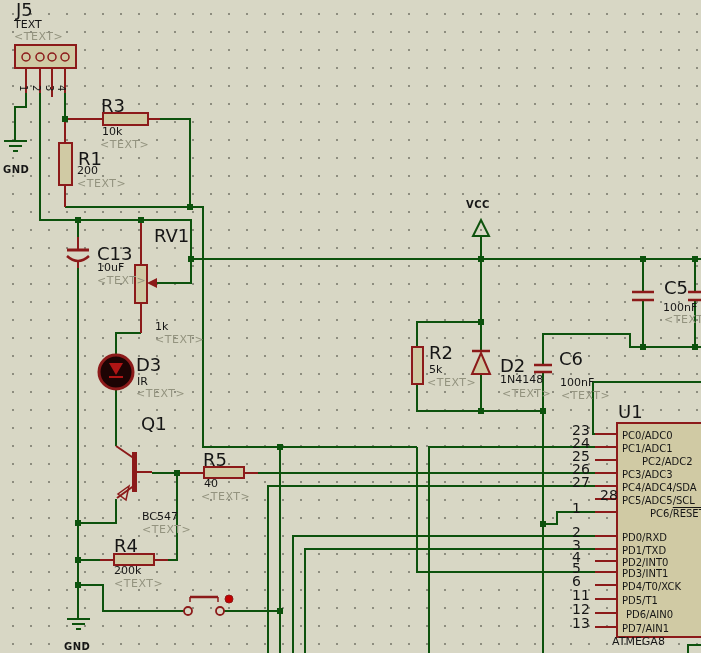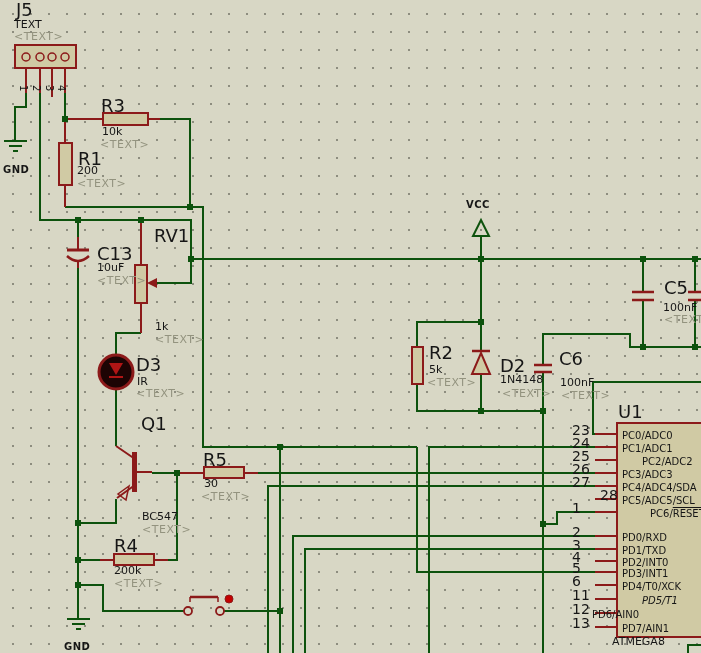--- a/index.html
+++ b/index.html
@@ -245,21 +245,21 @@
 
   <div class="lbl ref" style="left:136px;top:356px">D3</div>
   <div class="lbl val" style="left:137px;top:376px">IR</div>
   <div class="lbl ph" style="left:136px;top:388px">&lt;TEXT&gt;</div>
 
   <div class="lbl ref" style="left:141px;top:415px">Q1</div>
   <div class="lbl val" style="left:142px;top:511px">BC547</div>
   <div class="lbl ph" style="left:142px;top:524px">&lt;TEXT&gt;</div>
 
   <div class="lbl ref" style="left:203px;top:451px">R5</div>
-  <div class="lbl val" style="left:204px;top:478px">30</div>
+  <div class="lbl val" style="left:204px;top:478px">40</div>
   <div class="lbl ph" style="left:201px;top:491px">&lt;TEXT&gt;</div>
 
   <div class="lbl ref" style="left:114px;top:537px">R4</div>
   <div class="lbl val" style="left:114px;top:565px">200k</div>
   <div class="lbl ph" style="left:114px;top:578px">&lt;TEXT&gt;</div>
 
   <div class="lbl ref" style="left:429px;top:344px">R2</div>
   <div class="lbl val" style="left:429px;top:364px">5k</div>
   <div class="lbl ph" style="left:427px;top:377px">&lt;TEXT&gt;</div>
 
@@ -297,19 +297,19 @@
       <span class="pinlbl" style="left: 622px; top: 532px;">PD0/RXD</span>
       <span class="pinnum" style="left: 572px; top: 537px;">3</span>
       <span class="pinlbl" style="left: 622px; top: 545px;">PD1/TXD</span>
       <span class="pinnum" style="left: 572px; top: 549px;">4</span>
       <span class="pinlbl" style="left: 622px; top: 557px;">PD2/INT0</span>
       <span class="pinnum" style="left: 572px; top: 560px;">5</span>
       <span class="pinlbl" style="left: 622px; top: 568px;">PD3/INT1</span>
       <span class="pinnum" style="left: 572px; top: 573px;">6</span>
       <span class="pinlbl" style="left: 622px; top: 581px;">PD4/T0/XCK</span>
       <span class="pinnum" style="left: 572px; top: 587px;">11</span>
-      <span class="pinlbl" style="left: 642px; top: 595px; font-style: italic;">PD5/T1</span>
+      <span class="pinlbl" style="left: 622px; top: 595px;">PD5/T1</span>
       <span class="pinnum" style="left: 572px; top: 601px;">12</span>
-      <span class="pinlbl" style="left: 592px; top: 609px;">PD6/AIN0</span>
+      <span class="pinlbl" style="left: 626px; top: 609px;">PD6/AIN0</span>
       <span class="pinnum" style="left: 572px; top: 615px;">13</span>
       <span class="pinlbl" style="left: 622px; top: 623px;">PD7/AIN1</span>
     </div>
 </div>
 
 </body></html>

